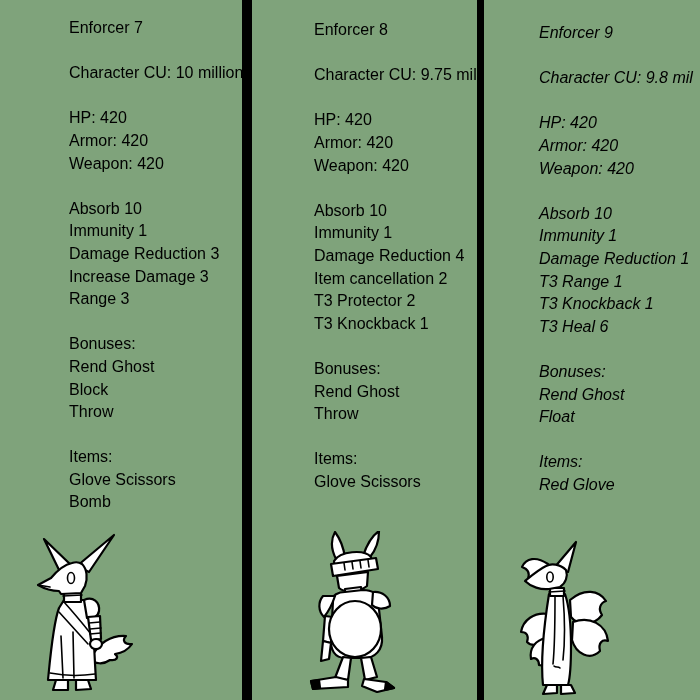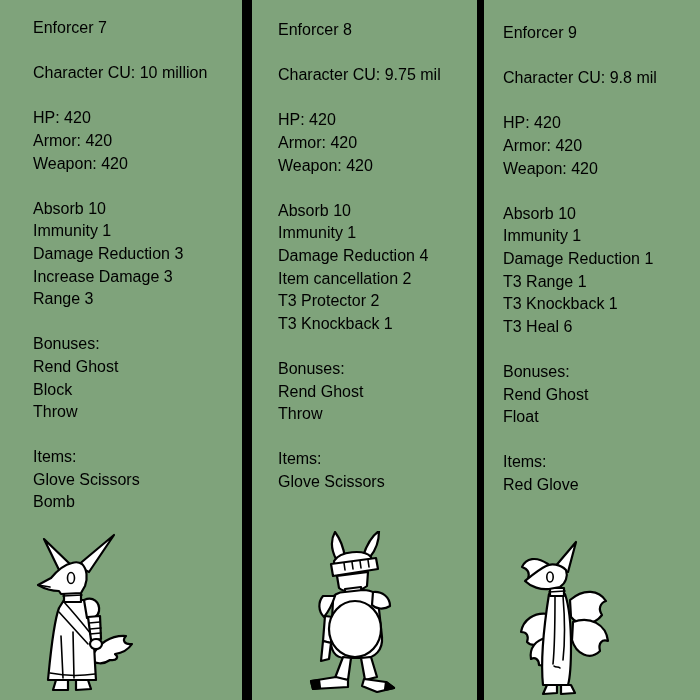--- a/index.html
+++ b/index.html
@@ -28,22 +28,22 @@
   #divider-1 { left: 242px; width: 10px; }
   #divider-2 { left: 477px; width: 7px; }
   .stat-block {
     position: absolute;
     font-size: 16px;
     line-height: 22.6px;
     white-space: nowrap;
   }
   #col-1 { left: 33px;  top: 17px; }
   #col-2 { left: 278px; top: 19px; }
-  #col-3 { left: 503px; top: 22px; }
-  .line { height: 22.6px; }
+  #col-3 { left: 503px; top: 22px; font-style: italic; }
+  .line { height: 22.6px; margin-left: 36px; }
   .gap  { height: 22.6px; }
   .sprite {
     position: absolute;
     fill: var(--sprite-fill);
     stroke: var(--sprite-line);
     stroke-width: 2.2;
     stroke-linejoin: round;
     stroke-linecap: round;
   }
   #sprite-1 { left: 35px;  top: 532px; width: 105px; height: 160px; }

